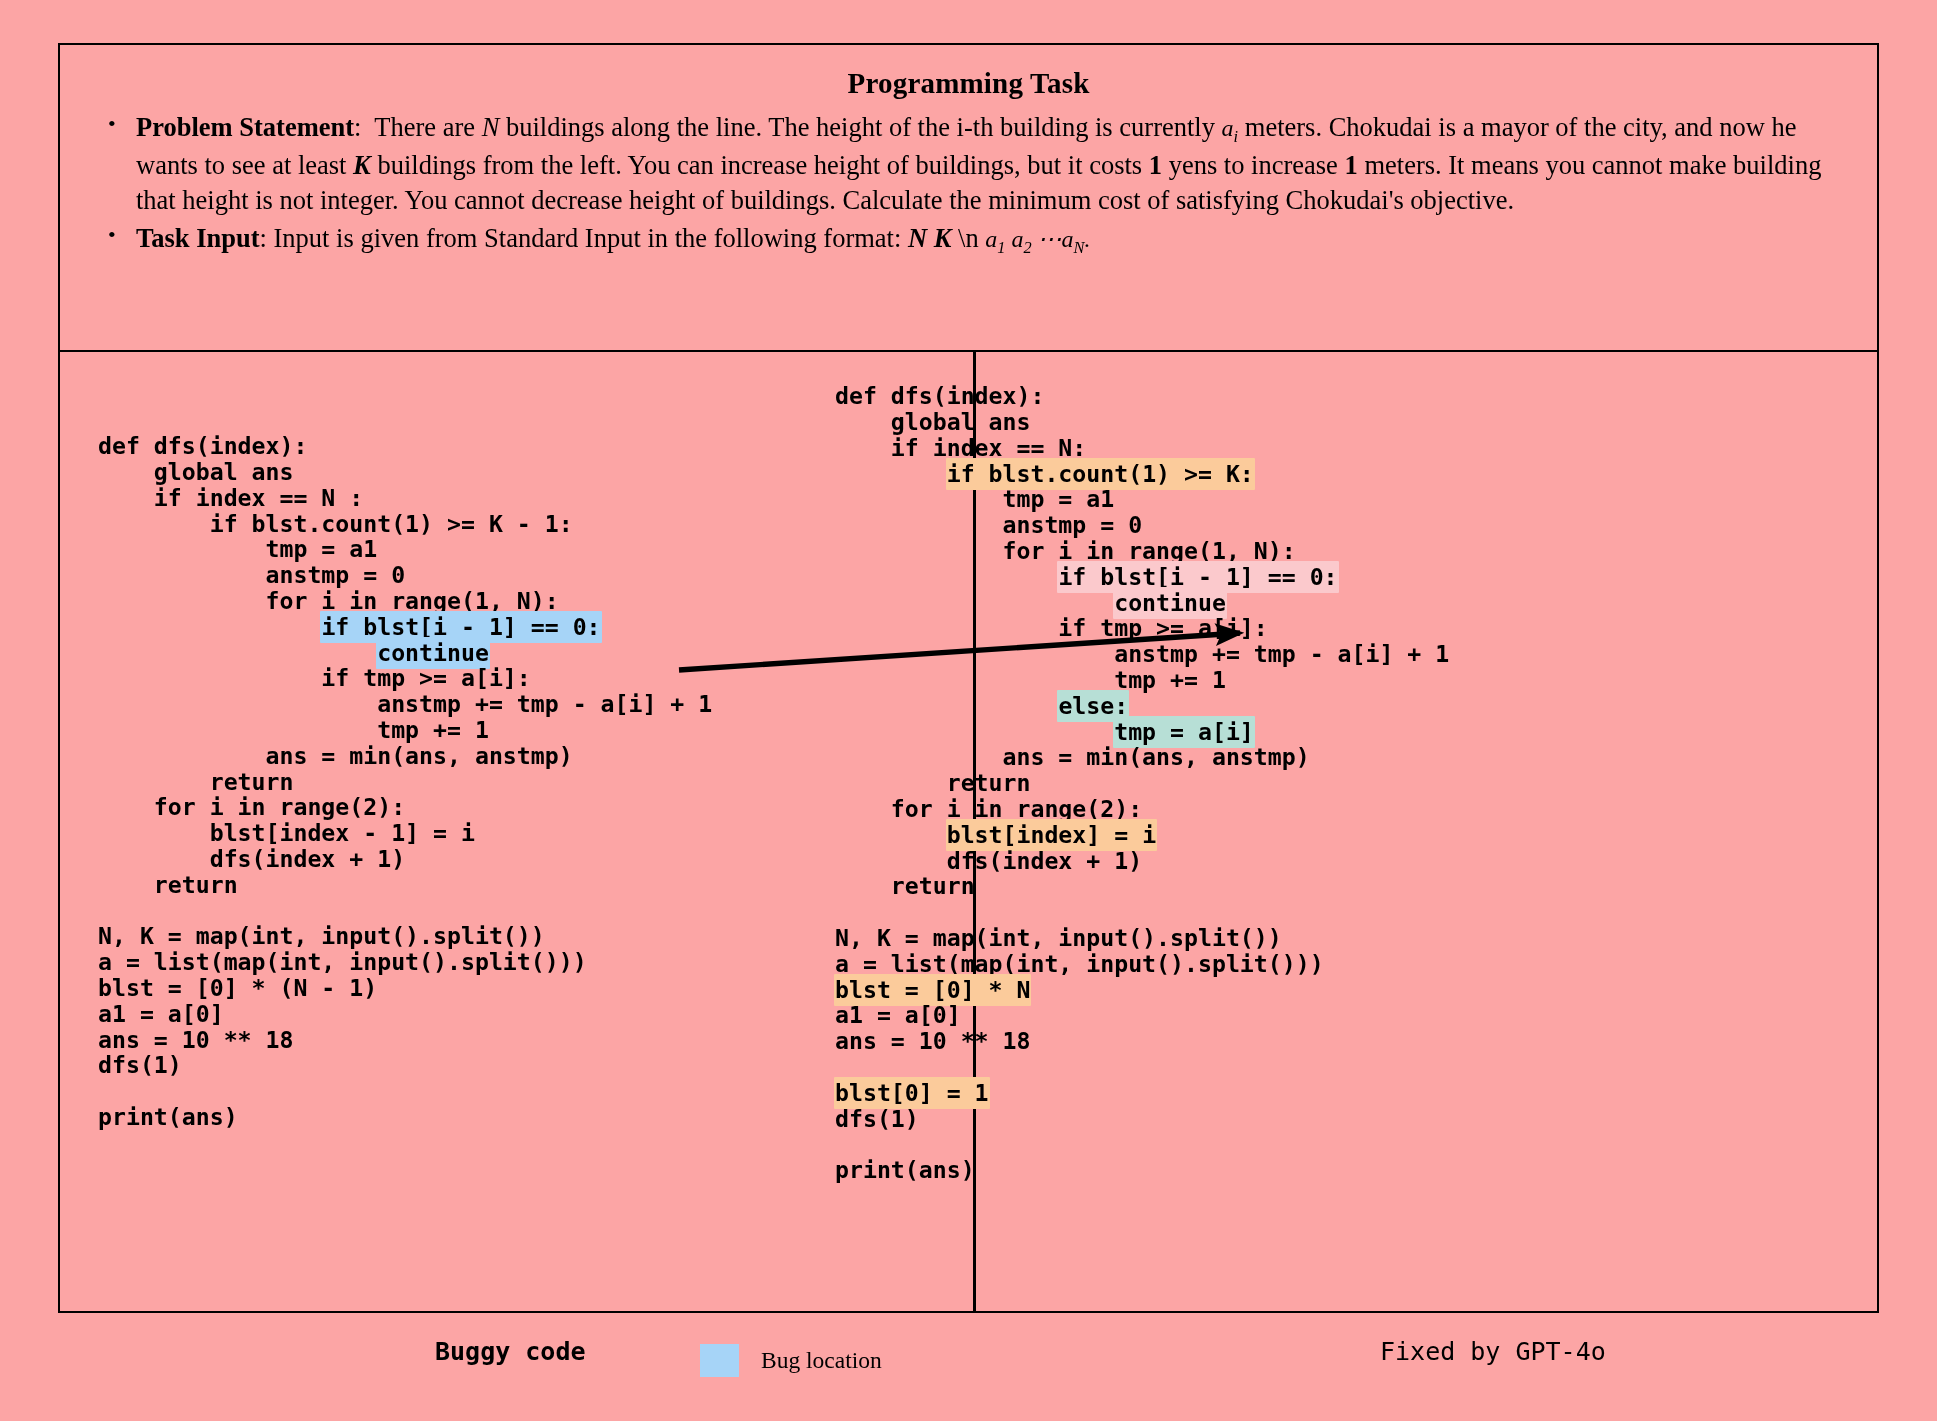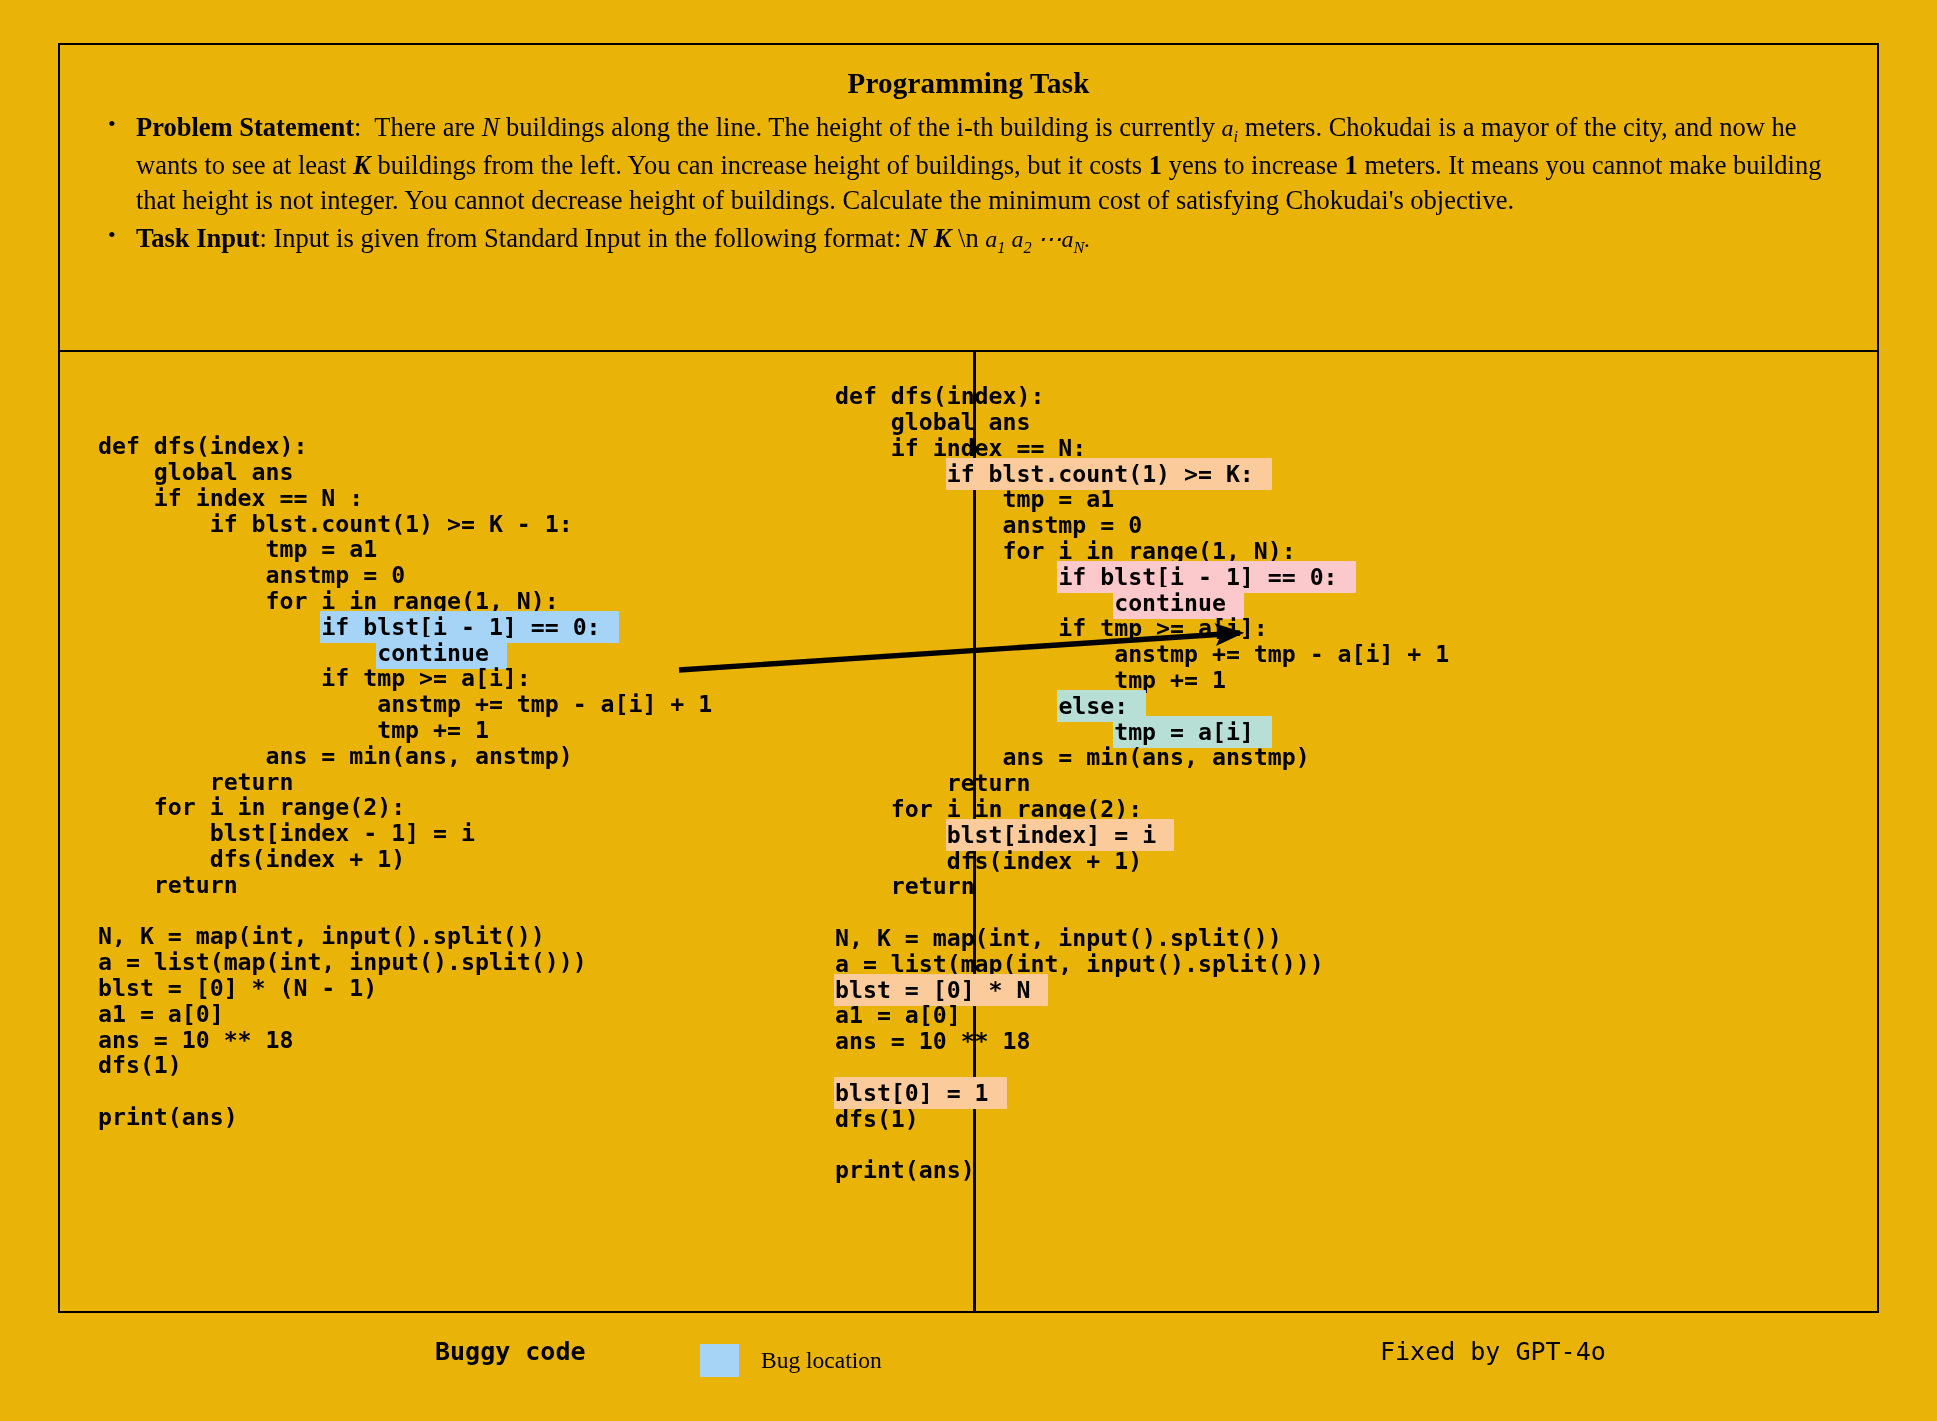--- a/index.html
+++ b/index.html
@@ -4,21 +4,21 @@
 <style>
   html, body {
     margin: 0;
     padding: 0;
     background: #ffffff;
   }
   #page {
     position: relative;
     width: 1937px;
     height: 1421px;
-    background: #eab308;
+    background: #fca5a5;
     font-family: "Liberation Serif", serif;
     overflow: hidden;
   }
 
   
   #figure-frame {
     position: absolute;
     left: 58px;
     top: 43px;
     width: 1821px;
@@ -100,21 +100,21 @@
     font-weight: bold;
     line-height: 25.8px;
     white-space: pre;
     color: #000000;
   }
   #code-left  { left: 38px;  top: 58px; }
   #code-right { left: 775px; top: 8px; }
 
   .code-line { height: 25.8px; }
   .hl {
-    padding: 2px 18px 3px 1px;
+    padding: 2px 1px 3px 1px;
     margin: -2px -1px -3px -1px;
     border-radius: 1px;
   }
 
   
   #arrow-svg {
     position: absolute;
     left: 0; top: 0;
     width: 1937px; height: 1421px;
     pointer-events: none;

